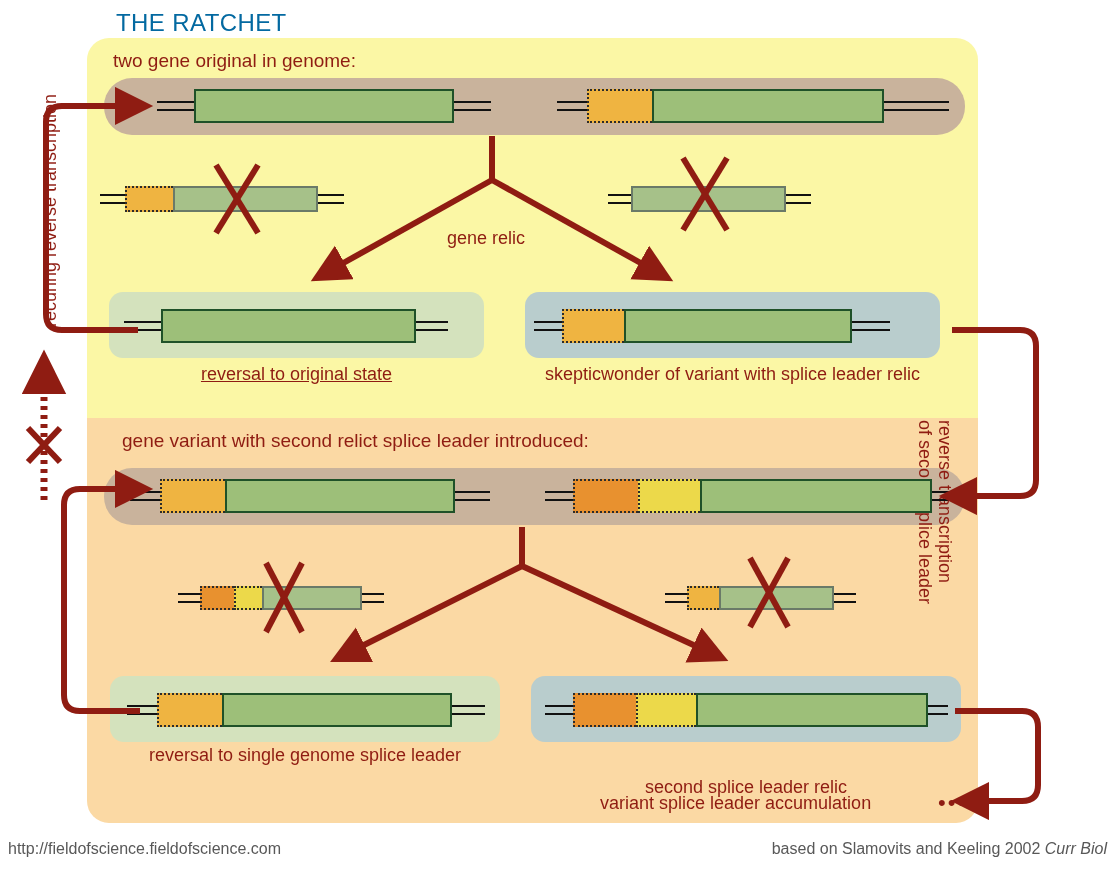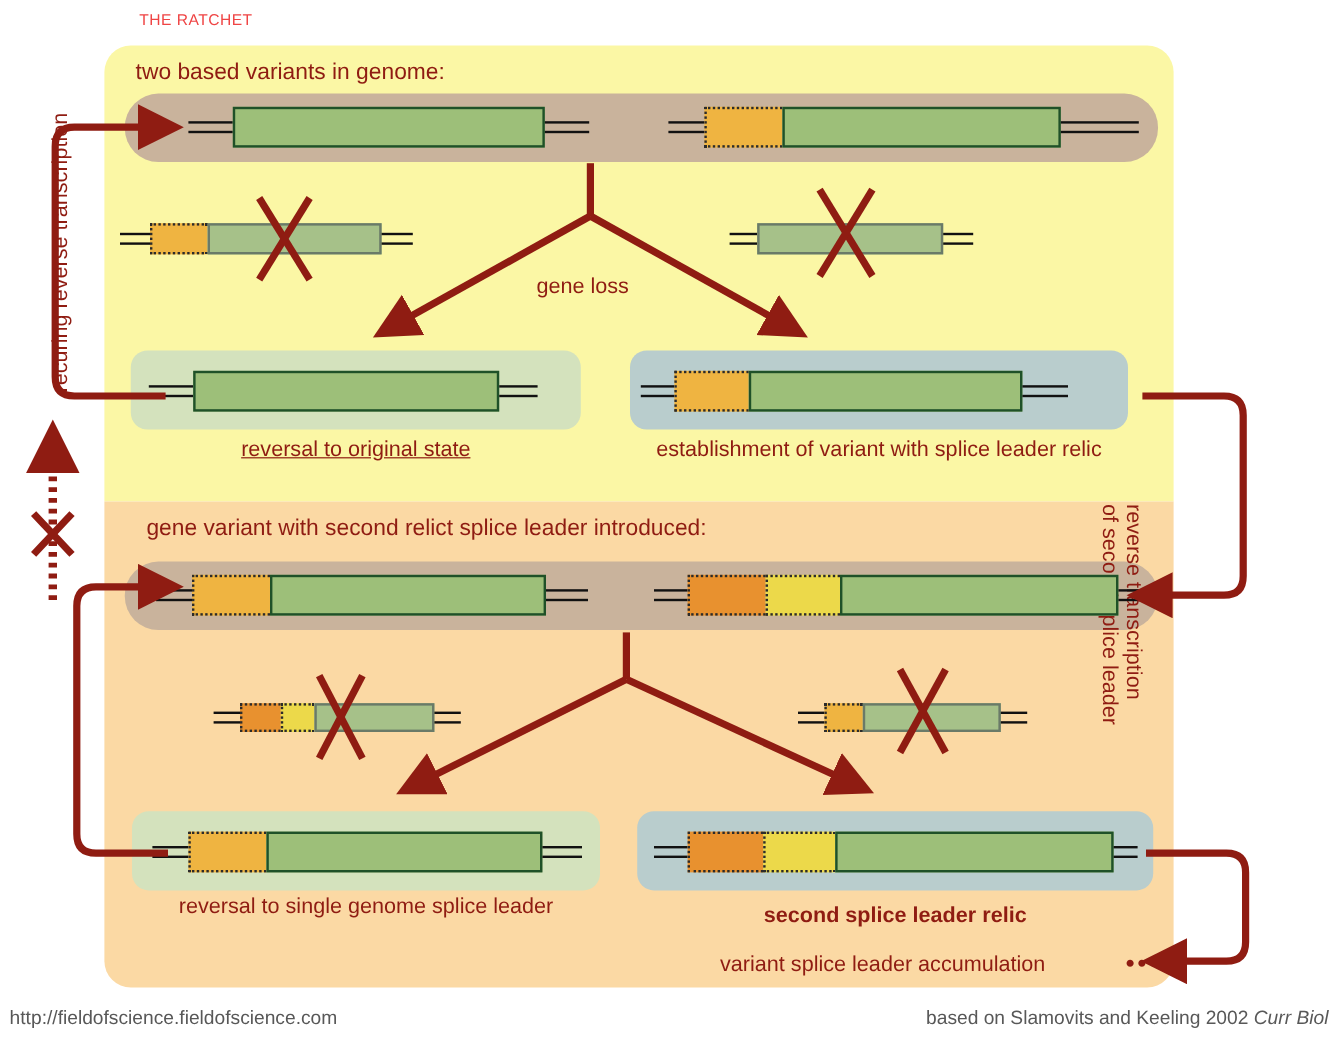--- a/index.html
+++ b/index.html
@@ -23,22 +23,22 @@
   }
   #band-top{left:104px;top:78px;width:861px;height:57px;}
   #band-bottom{left:104px;top:468px;width:861px;height:57px;}
 
   .resultbox{border-radius:14px;}
   .rb-green{background:#d4e2bd;}
   .rb-blue{background:#b9cdcd;}
 
   
   #title{
-    left:116px;top:9px;font-size:13px;letter-spacing:.4px;
-    color:#ef4444;font-weight:400;
+    left:116px;top:9px;font-size:24px;letter-spacing:.4px;
+    color:#0369a1;font-weight:400;
   }
   .panel-heading{
     font-size:19px;color:#8f1c12;font-weight:400;
   }
   .caption{
     font-size:18px;color:#8f1c12;text-align:center;white-space:nowrap;
   }
   #gene-loss-label{
     font-size:18px;color:#8f1c12;left:447px;top:228px;
   }
@@ -85,23 +85,23 @@
 </style>
 </head>
 <body>
 
 <div class="abs" id="panel-yellow"></div>
 <div class="abs" id="panel-orange"></div>
 <div class="abs band" id="band-top"></div>
 <div class="abs band" id="band-bottom"></div>
 
 <div class="abs" id="title">THE RATCHET</div>
-<div class="abs panel-heading" style="left:113px;top:50px;">two based variants in genome:</div>
+<div class="abs panel-heading" style="left:113px;top:50px;">two gene original in genome:</div>
 <div class="abs panel-heading" style="left:122px;top:430px;">gene variant with second relict splice leader introduced:</div>
-<div class="abs" id="gene-loss-label">gene loss</div>
+<div class="abs" id="gene-loss-label">gene relic</div>
 
 <div class="abs vlabel" id="vlabel-left">recuring reverse transcription</div>
 <div class="abs vlabel" id="vlabel-right">
   <span class="l1">reverse transcription</span>
   <span class="l2">of second splice leader</span>
 </div>
 
 <div class="gene" style="left:157px;top:89px;">
   <div class="dna" style="width:37px;"></div>
   <div class="seg cds" style="width:260px;"></div>
@@ -136,21 +136,21 @@
 </div>
 <div class="abs caption" style="left:109px;top:364px;width:375px;text-decoration:underline;">reversal to original state</div>
 
 <div class="abs resultbox rb-blue" style="left:525px;top:292px;width:415px;height:66px;"></div>
 <div class="gene" style="left:534px;top:309px;">
   <div class="dna" style="width:28px;"></div>
   <div class="seg sl" style="width:62px;"></div>
   <div class="seg cds" style="width:228px;"></div>
   <div class="dna" style="width:38px;"></div>
 </div>
-<div class="abs caption" style="left:480px;top:364px;width:505px;">establishment of variant with splice leader relic</div>
+<div class="abs caption" style="left:480px;top:364px;width:505px;">skepticwonder of variant with splice leader relic</div>
 
 <div class="gene" style="left:130px;top:479px;">
   <div class="dna" style="width:30px;"></div>
   <div class="seg sl" style="width:65px;"></div>
   <div class="seg cds" style="width:230px;"></div>
   <div class="dna" style="width:35px;"></div>
 </div>
 <div class="gene" style="left:545px;top:479px;">
   <div class="dna" style="width:28px;"></div>
   <div class="seg sl2" style="width:65px;"></div>
@@ -183,21 +183,21 @@
 <div class="abs caption" style="left:110px;top:745px;width:390px;">reversal to single genome splice leader</div>
 
 <div class="abs resultbox rb-blue" style="left:531px;top:676px;width:430px;height:66px;"></div>
 <div class="gene" style="left:545px;top:693px;">
   <div class="dna" style="width:28px;"></div>
   <div class="seg sl2" style="width:63px;"></div>
   <div class="seg sl3" style="width:60px;"></div>
   <div class="seg cds" style="width:232px;"></div>
   <div class="dna" style="width:20px;"></div>
 </div>
-<div class="abs caption" style="left:531px;top:752px;width:430px;font-weight:bold;">second splice leader relic</div>
+<div class="abs caption" style="left:531px;top:777px;width:430px;">second splice leader relic</div>
 
 <div class="abs" id="accum-label">variant splice leader accumulation</div>
 <div class="abs" id="dots">•••</div>
 
 <div class="abs" id="footer-left">http://fieldofscience.fieldofscience.com</div>
 <div class="abs" id="footer-right">
   <span>based on Slamovits and Keeling 2002 </span><span class="ital">Curr Biol</span>
 </div>
 
 <svg class="overlay" viewBox="0 0 1117 877">

